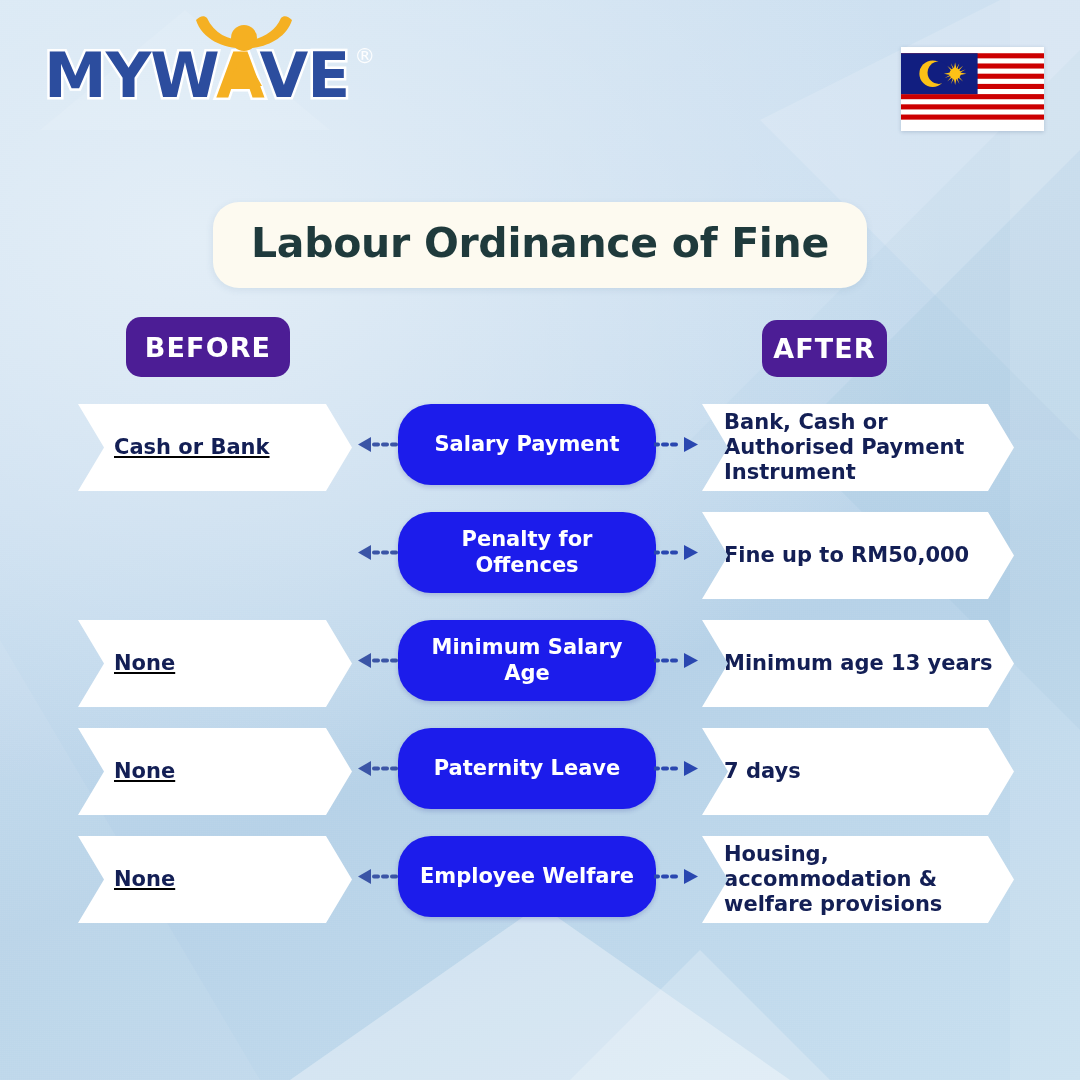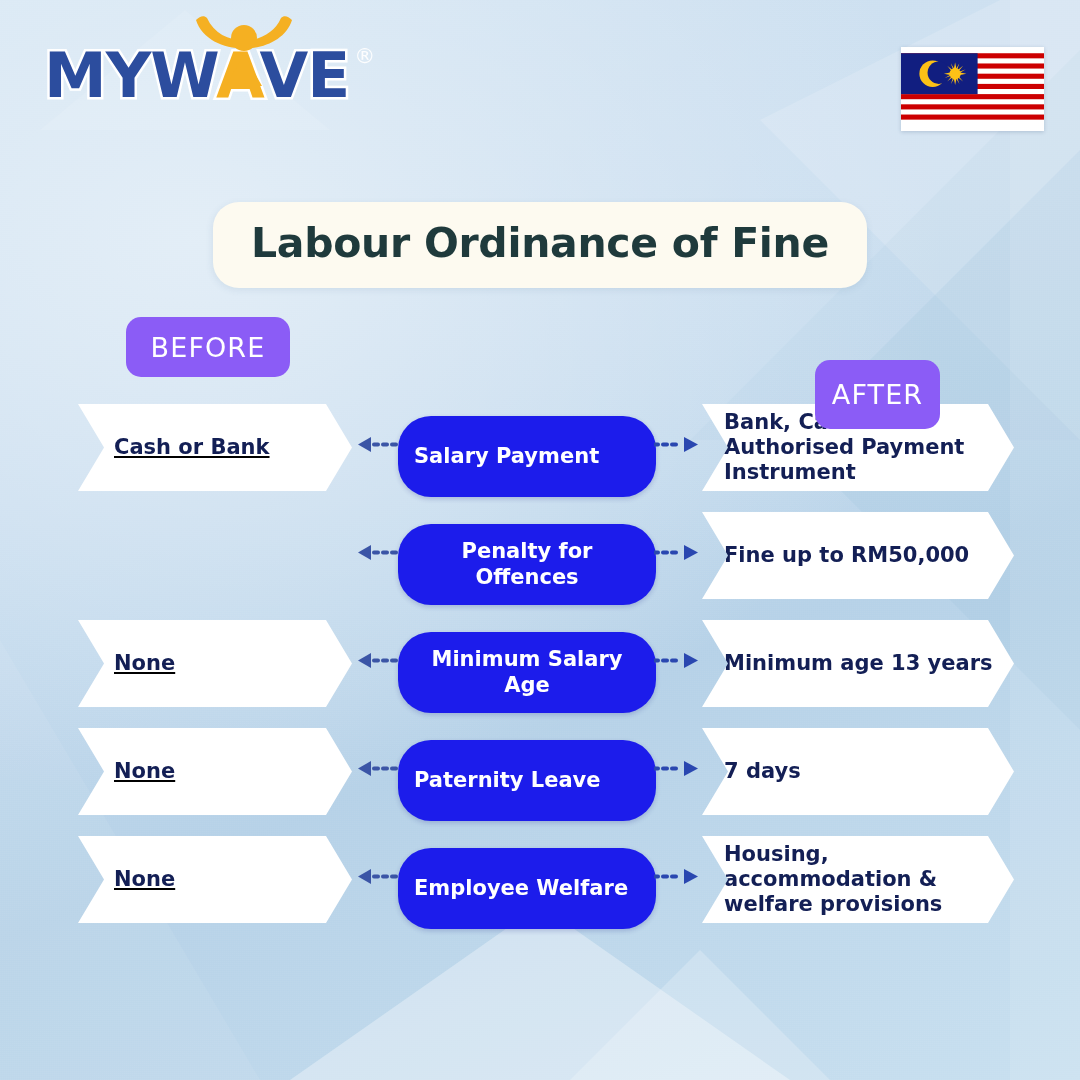--- a/index.html
+++ b/index.html
@@ -56,27 +56,27 @@
     box-shadow:0 2px 7px rgba(60,95,140,.10);
   }
   .title-pill h1 {
     font-family:"DejaVu Sans", sans-serif;
     font-size:41px; font-weight:bold; color:#1f3a3c;
     letter-spacing:-.3px; white-space:nowrap; line-height:1.05;
   }
 
   
   .badge {
-    position:absolute; z-index:5; background:#8b5cf6; border-radius:15px;
-    color:#ffffff; font-family:"DejaVu Sans", sans-serif; font-weight:normal;
+    position:absolute; z-index:5; background:#4c1d95; border-radius:15px;
+    color:#ffffff; font-family:"DejaVu Sans", sans-serif; font-weight:bold;
     font-size:27px; letter-spacing:1.1px;
     display:flex; align-items:center; justify-content:center;text-align:center;
   }
   #badge-before { left:126px; top:317px; width:164px; height:60px; }
-  #badge-after  { left:815px; top:320px; width:125px; height:69px;margin-top:40px; }
+  #badge-after  { left:762px; top:320px; width:125px; height:57px; }
 
   
   #rows { position:absolute; left:0; top:0; width:1080px; z-index:4; }
   .row { position:absolute; left:0; width:1080px; height:81px; }
 
   .chev {
     position:absolute; top:0; height:87px; background:#ffffff;
     display:flex; align-items:center;
     filter:drop-shadow(0 2px 3px rgba(60,95,140,.13));
     -webkit-clip-path:polygon(0 0, calc(100% - 26px) 0, 100% 50%, calc(100% - 26px) 100%, 0 100%, 26px 50%);
@@ -88,24 +88,23 @@
     font-family:"DejaVu Sans", sans-serif; font-weight:bold;
     font-size:21px; line-height:1.18; color:#131f55;
     padding-left:38px; padding-right:16px;
   }
   .chev-before span { padding-left:36px; }
   .chev-after  span { padding-left:22px; }
 
   .pill {
     position:absolute; left:398px; top:0; width:258px; height:81px;
     background:#1c1ceb; border-radius:33px;
-    display:flex; align-items:center; justify-content:flex-start;
+    display:flex; align-items:center; justify-content:center;
     text-align:center;
     box-shadow:0 2px 5px rgba(30,40,140,.22);
-    margin-top:12px;
   }
   .pill span {
     font-family:"DejaVu Sans", sans-serif; font-weight:bold;
     font-size:21px; line-height:1.2; color:#ffffff; padding:0 16px;
   }
 
   .conn { position:absolute; top:32px; height:17px; }
   .conn-l { left:358px; width:42px; }
   .conn-r { left:654px; width:44px; }
 </style>

